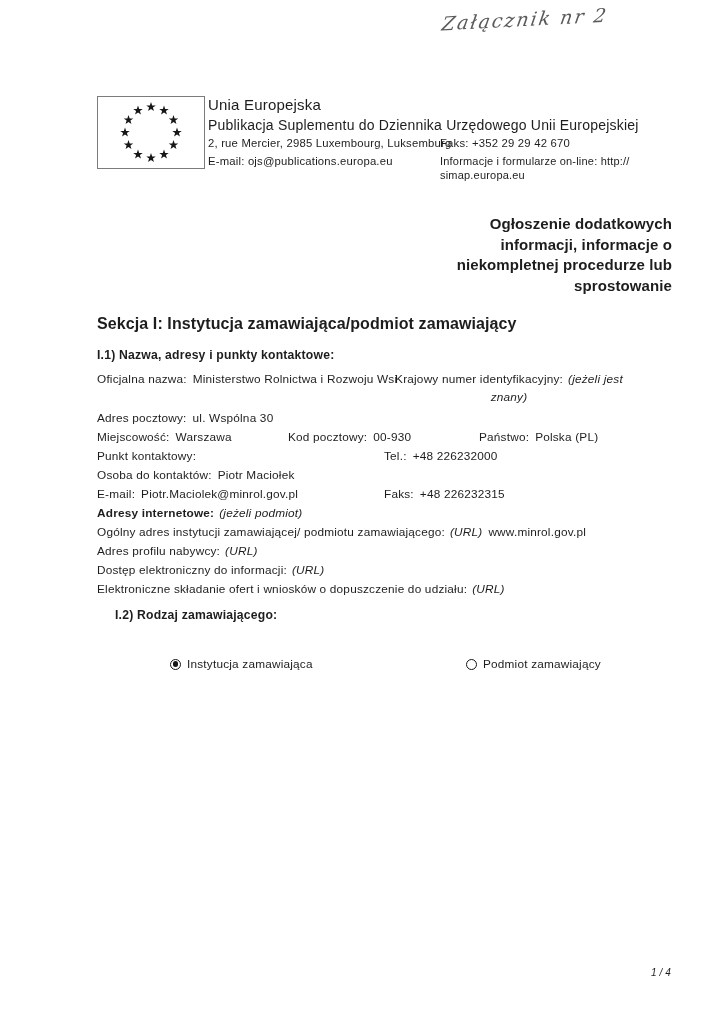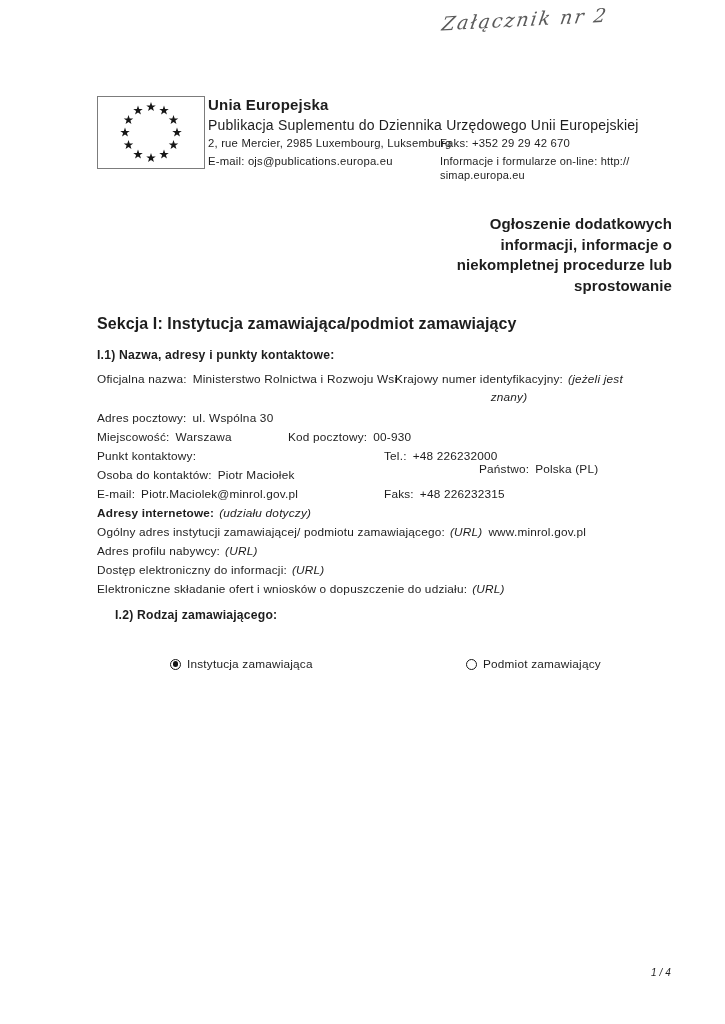--- a/index.html
+++ b/index.html
@@ -16,21 +16,21 @@
   .note { font-style:italic; margin-left:5px; }
 
   .hand {
     font-family:"DejaVu Serif", serif; font-style:italic;
     color:#5a5a5a; font-size:19px; letter-spacing:2px;
     transform:rotate(-3deg) skewX(-12deg);
   }
 
   .flag { border:1.5px solid #7c7c7c; background:#fff; }
 
-  .hdr-title { font-size:15px;font-weight:bold; }
+  .hdr-title { font-size:15px; }
   .hdr-sub { font-size:14px; }
   .hdr-small { font-size:11.3px; }
   .hdr-online { font-size:11px; line-height:14px; }
 
   .notice-title {
     text-align:right; font-weight:bold; font-size:15px;
     line-height:20.5px; letter-spacing:0.1px;
   }
 
   .sec-h { font-size:16px; font-weight:bold; letter-spacing:0.1px; }
@@ -101,39 +101,39 @@
     <span class="cell id-cell"><span>Krajowy numer identyfikacyjny:</span><span class="note">(jeżeli jest znany)</span></span>
   </div>
 
   <div class="row" style="top:410px;">
     <span>Adres pocztowy:</span><span class="val">ul. Wspólna 30</span>
   </div>
 
   <div class="row" style="top:429px;">
     <span>Miejscowość:</span><span class="val">Warszawa</span>
     <span class="cell" style="left:191px;"><span>Kod pocztowy:</span><span class="val">00-930</span></span>
-    <span class="cell" style="left:382px;margin-top:32px;"><span>Państwo:</span><span class="val">Polska (PL)</span></span>
+    <span class="cell" style="left:382px;"><span>Państwo:</span><span class="val">Polska (PL)</span></span>
   </div>
 
   <div class="row" style="top:448px;">
     <span>Punkt kontaktowy:</span>
     <span class="cell" style="left:287px;"><span>Tel.:</span><span class="val">+48 226232000</span></span>
   </div>
 
   <div class="row" style="top:467px;">
     <span>Osoba do kontaktów:</span><span class="val">Piotr Maciołek</span>
   </div>
 
   <div class="row" style="top:486px;">
     <span>E-mail:</span><span class="val">Piotr.Maciolek@minrol.gov.pl</span>
     <span class="cell" style="left:287px;"><span>Faks:</span><span class="val">+48 226232315</span></span>
   </div>
 
   <div class="row" style="top:505px;">
-    <span class="b">Adresy internetowe:</span><span class="note">(udziału dotyczy)</span>
+    <span class="b">Adresy internetowe:</span><span class="note">(jeżeli podmiot)</span>
   </div>
 
   <div class="row" style="top:524px;">
     <span>Ogólny adres instytucji zamawiającej/ podmiotu zamawiającego:</span><span class="note">(URL)</span><span class="val">www.minrol.gov.pl</span>
   </div>
 
   <div class="row" style="top:543px;">
     <span>Adres profilu nabywcy:</span><span class="note">(URL)</span>
   </div>
 

